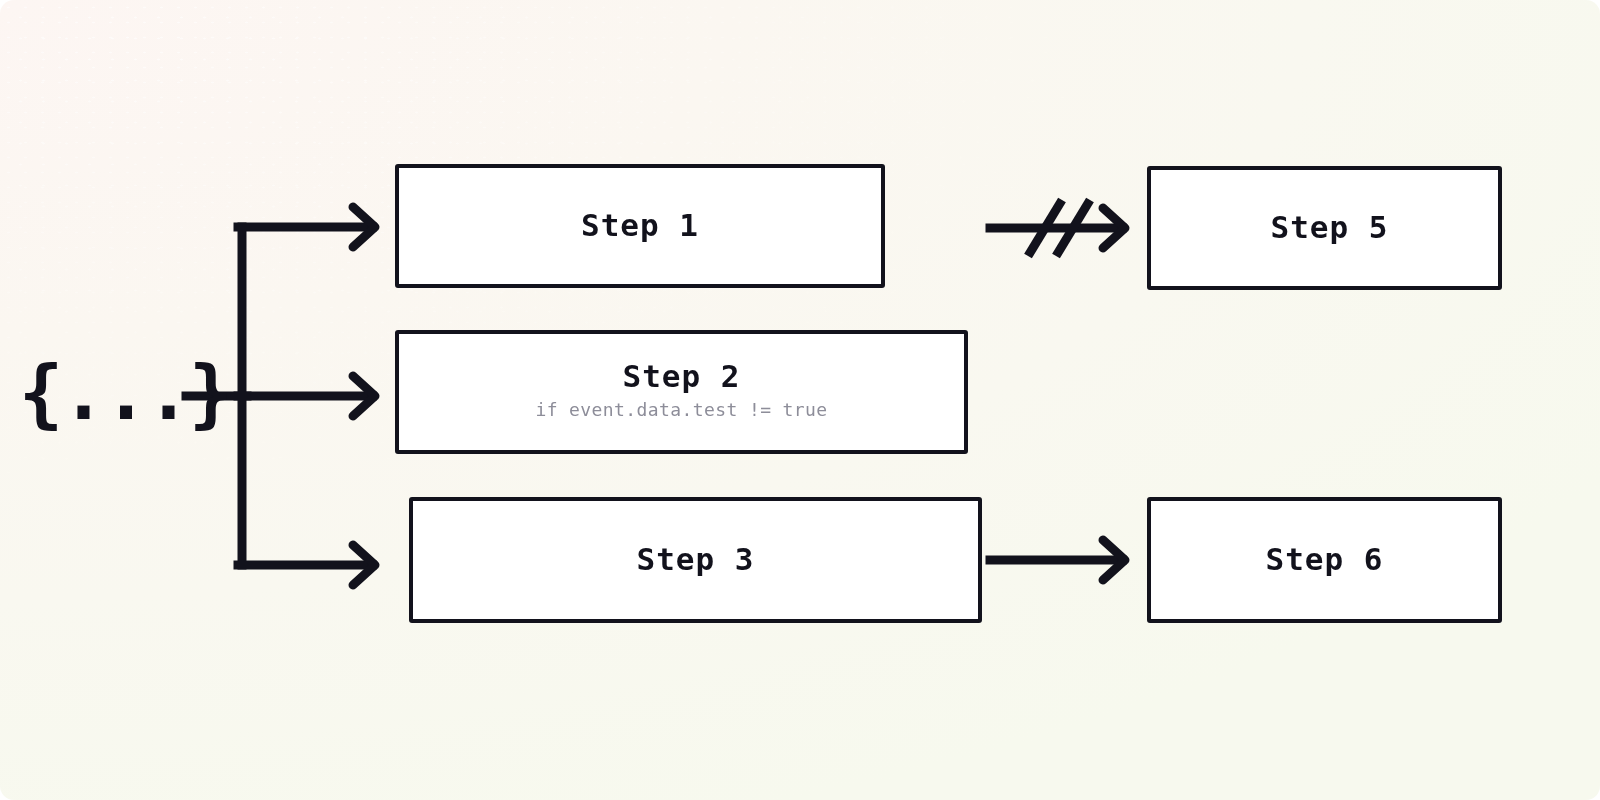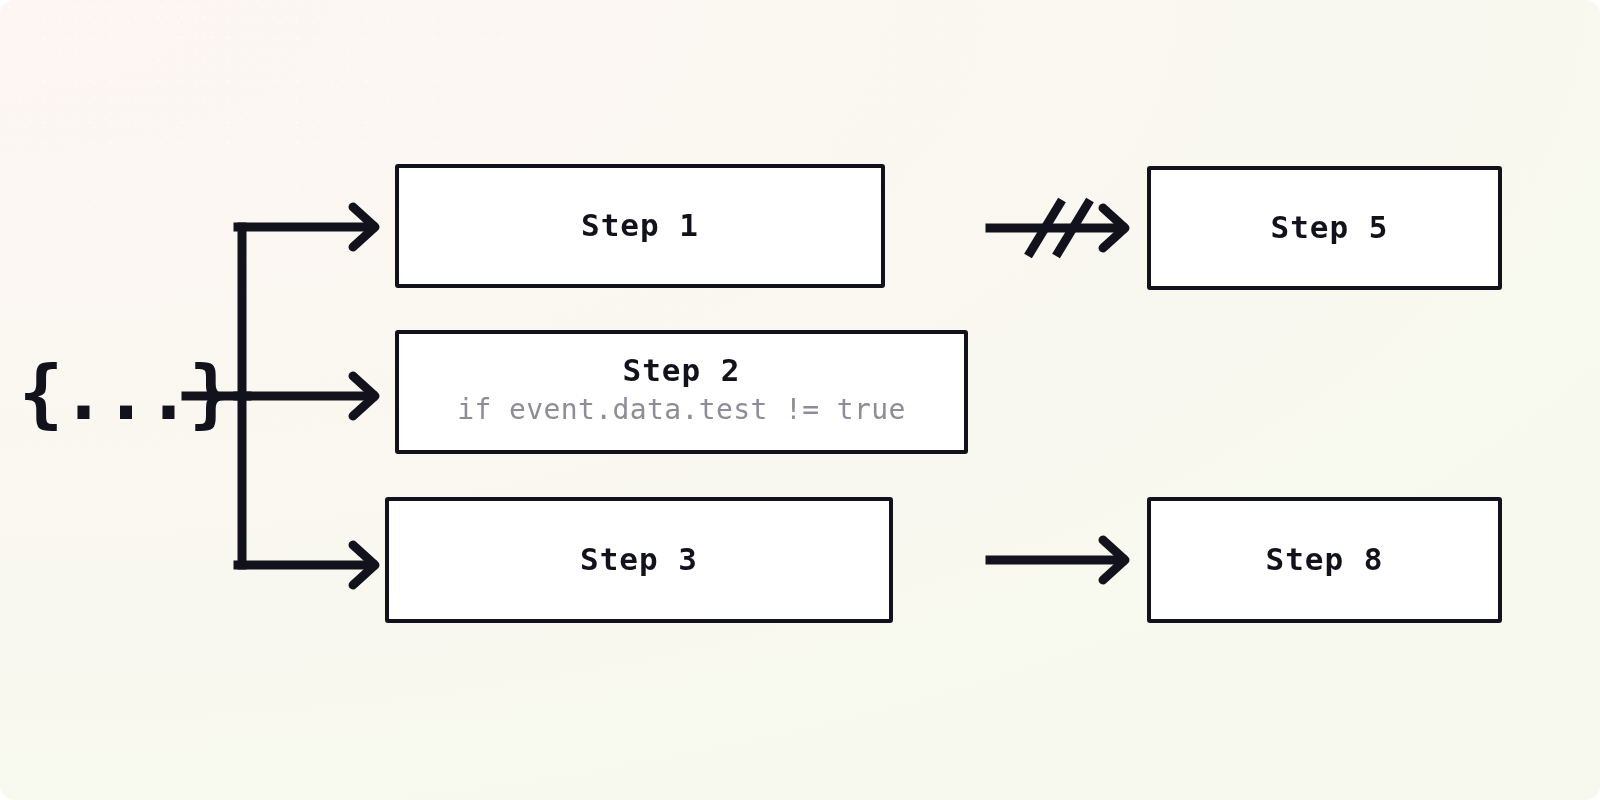--- a/index.html
+++ b/index.html
@@ -70,32 +70,32 @@
     font-weight: 700;
     font-size: 31px;
     letter-spacing: 1px;
     color: #12121c;
     line-height: 1.15;
     white-space: pre;
   }
   .step-cond {
     font-family: "DejaVu Sans Mono", "Liberation Mono", monospace;
     font-weight: 400;
-    font-size: 28px;
+    font-size: 18px;
     letter-spacing: .4px;
     color: #8d8d99;
     line-height: 1.2;
     margin-top: 4px;
     white-space: pre;
   }
 
   
   #box-step1 { left: 395px; top: 164px;  width: 490px; height: 124px; }
   #box-step2 { left: 395px; top: 330px;  width: 573px; height: 124px; }
-  #box-step3 { left: 385px; top: 497px;  width: 508px; height: 126px; }
+  #box-step3 { left: 409px; top: 497px;  width: 573px; height: 126px; }
   #box-step5 { left: 1147px; top: 166px; width: 355px; height: 124px; padding-left: 10px; }
   #box-step6 { left: 1147px; top: 497px; width: 355px; height: 126px; }
 
   
   #box-step2 .step-title { margin-top: -4px; }
 
   
   #trigger-glyph {
     position: absolute;
     left: 60px;
@@ -164,16 +164,16 @@
 
   <div class="step-box" id="box-step3">
     <div class="step-title">Step 3</div>
   </div>
 
   <div class="step-box" id="box-step5">
     <div class="step-title">Step 5</div>
   </div>
 
   <div class="step-box" id="box-step6">
-    <div class="step-title">Step 8</div>
+    <div class="step-title">Step 6</div>
   </div>
 
 </div>
 
 </body></html>

